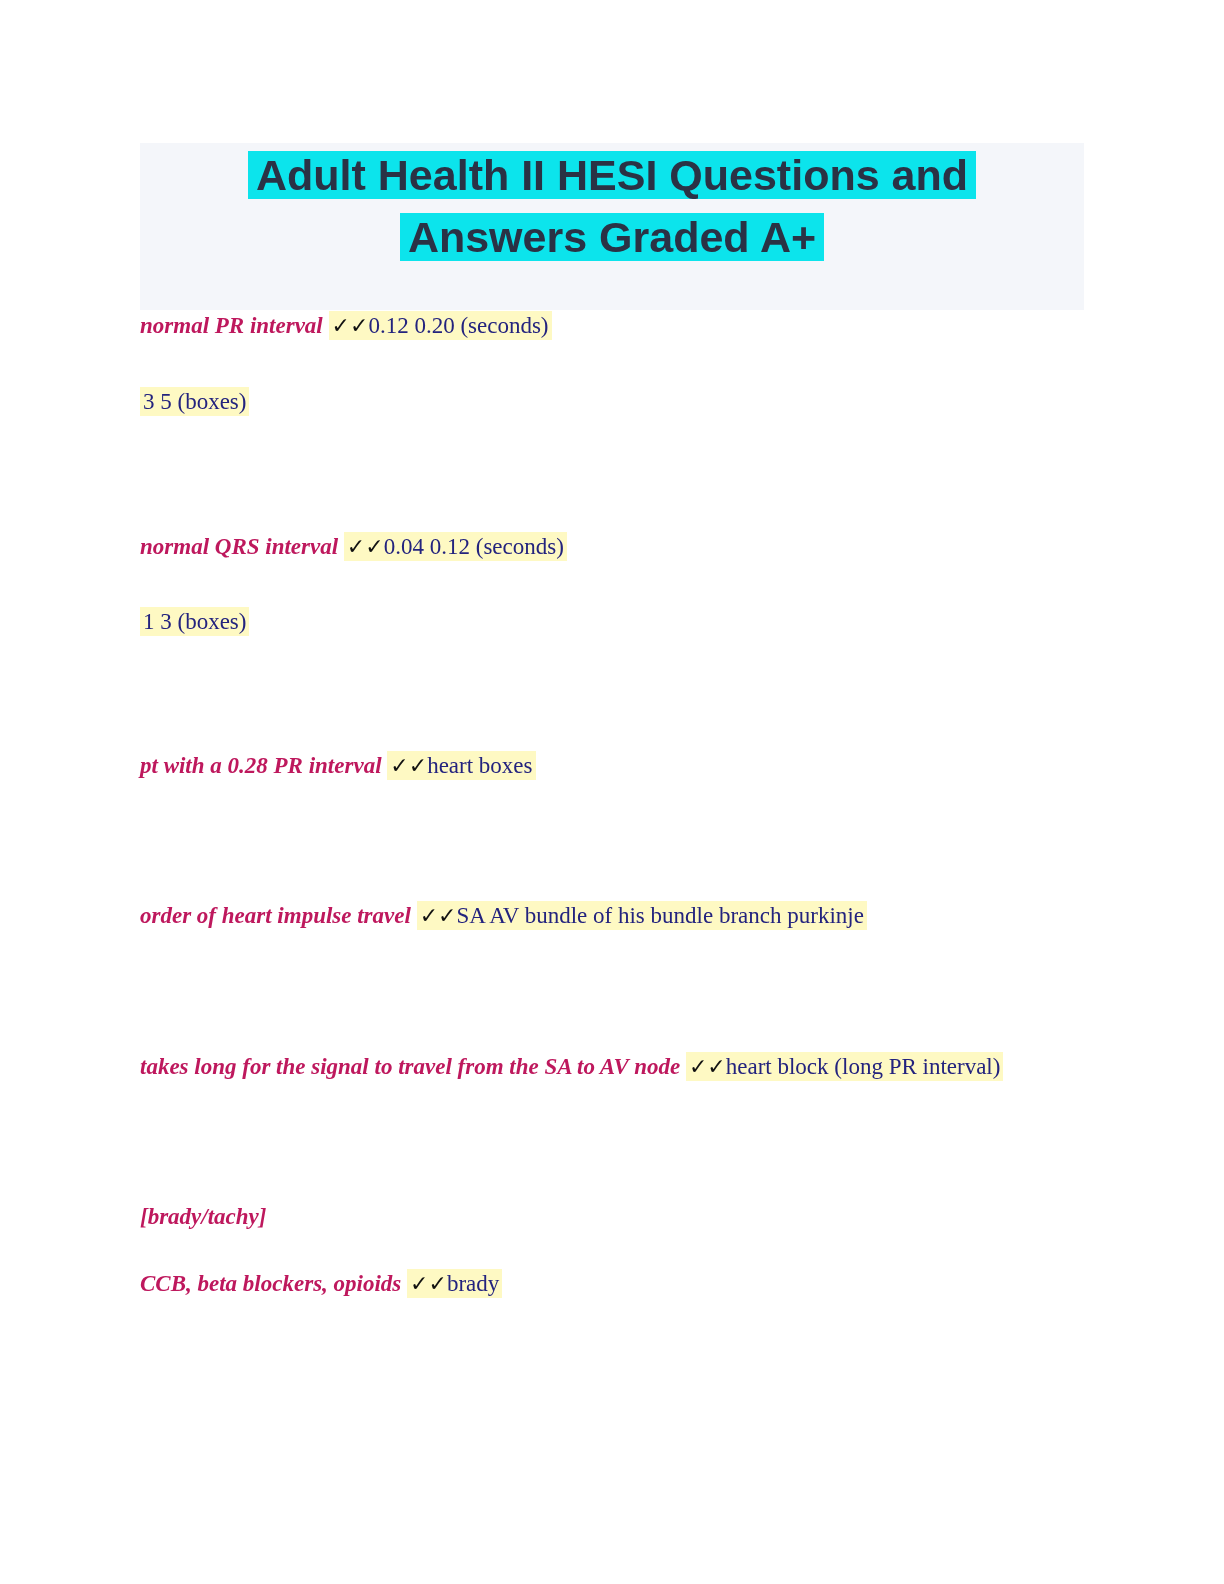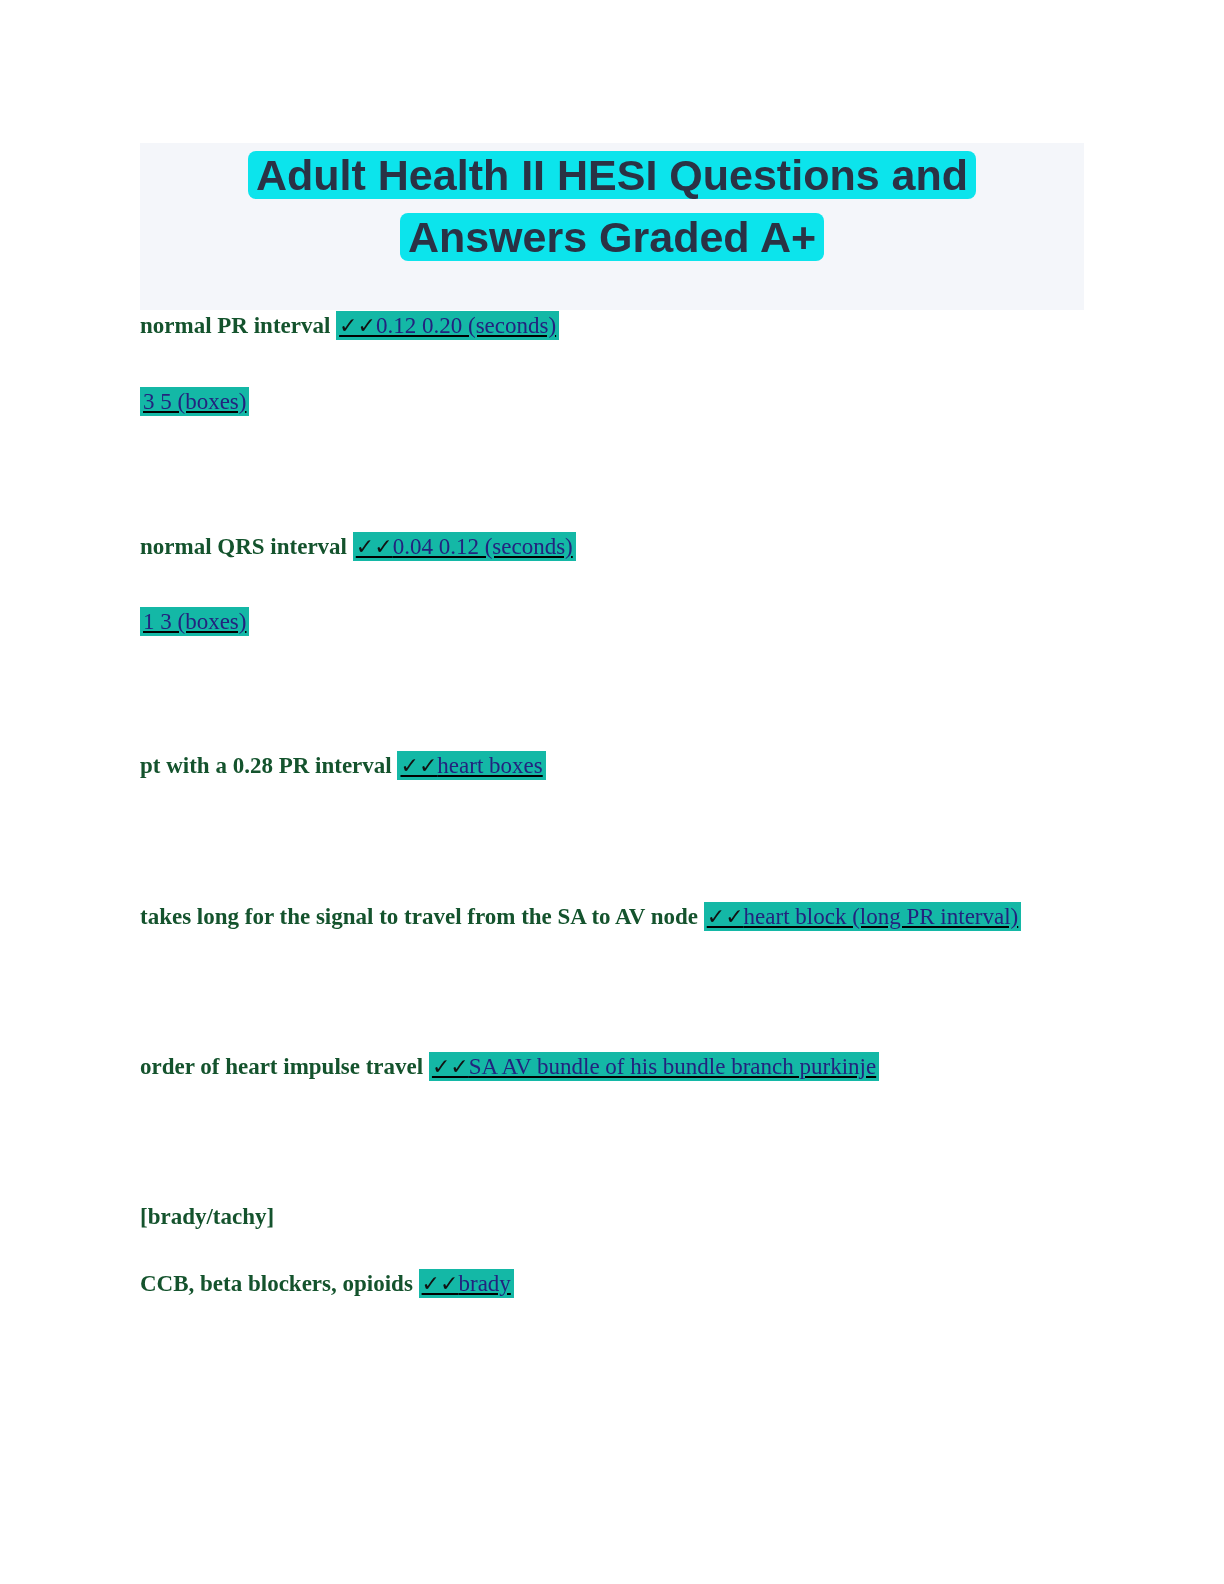--- a/index.html
+++ b/index.html
@@ -31,38 +31,37 @@
     color: #2a3245;
     letter-spacing: 0px;
   }
   .title-line {
     display: block;
     line-height: 62px;
   }
   .title-hl {
     background: #0ce4ec;
     padding: 0 8px;
-    border-radius: 8px;
   }
   .qa {
     margin: 0 0 0 140px;
     max-width: 960px;
     font-family: "Liberation Serif", serif;
     font-size: 23px;
     line-height: 28px;
     color: #000000;
   }
   .q {
     font-weight: bold;
-    color: #14532d;
+    color: #be185d;
+    font-style: italic;
   }
   .hl {
-    background: #14b8a6;
+    background: #fef9c3;
     padding: 2px 3px;
-    text-decoration: underline;
   }
   .marks {
     font-family: "DejaVu Sans", sans-serif;
     font-weight: bold;
     font-size: 22px;
     color: #121212;
   }
   .ans {
     color: #23237e;
   }
@@ -91,21 +90,21 @@
   <p class="qa gap-first"><span class="q">normal PR interval </span><span class="hl"><span class="marks">✓✓</span><span class="ans">0.12 0.20 (seconds)</span></span></p>
 
   <p class="qa gap-sm1"><span class="hl"><span class="ans">3 5 (boxes)</span></span></p>
 
   <p class="qa gap-lg1"><span class="q">normal QRS interval </span><span class="hl"><span class="marks">✓✓</span><span class="ans">0.04 0.12 (seconds)</span></span></p>
 
   <p class="qa gap-sm2"><span class="hl"><span class="ans">1 3 (boxes)</span></span></p>
 
   <p class="qa gap-lg2"><span class="q">pt with a 0.28 PR interval </span><span class="hl"><span class="marks">✓✓</span><span class="ans">heart boxes</span></span></p>
 
+  <p class="qa gap-lg4"><span class="q">order of heart impulse travel </span><span class="hl"><span class="marks">✓✓</span><span class="ans">SA AV bundle of his bundle branch purkinje</span></span></p>
+
   <p class="qa gap-lg3"><span class="q">takes long for the signal to travel from the SA to AV node </span><span class="hl"><span class="marks">✓✓</span><span class="ans">heart block (long PR interval)</span></span></p>
-
-  <p class="qa gap-lg4"><span class="q">order of heart impulse travel </span><span class="hl"><span class="marks">✓✓</span><span class="ans">SA AV bundle of his bundle branch purkinje</span></span></p>
 
   <p class="qa gap-lg5"><span class="q">[brady/tachy]</span></p>
 
   <p class="qa gap-sm3"><span class="q">CCB, beta blockers, opioids </span><span class="hl"><span class="marks">✓✓</span><span class="ans">brady</span></span></p>
 
 </div>
 
 </body></html>

